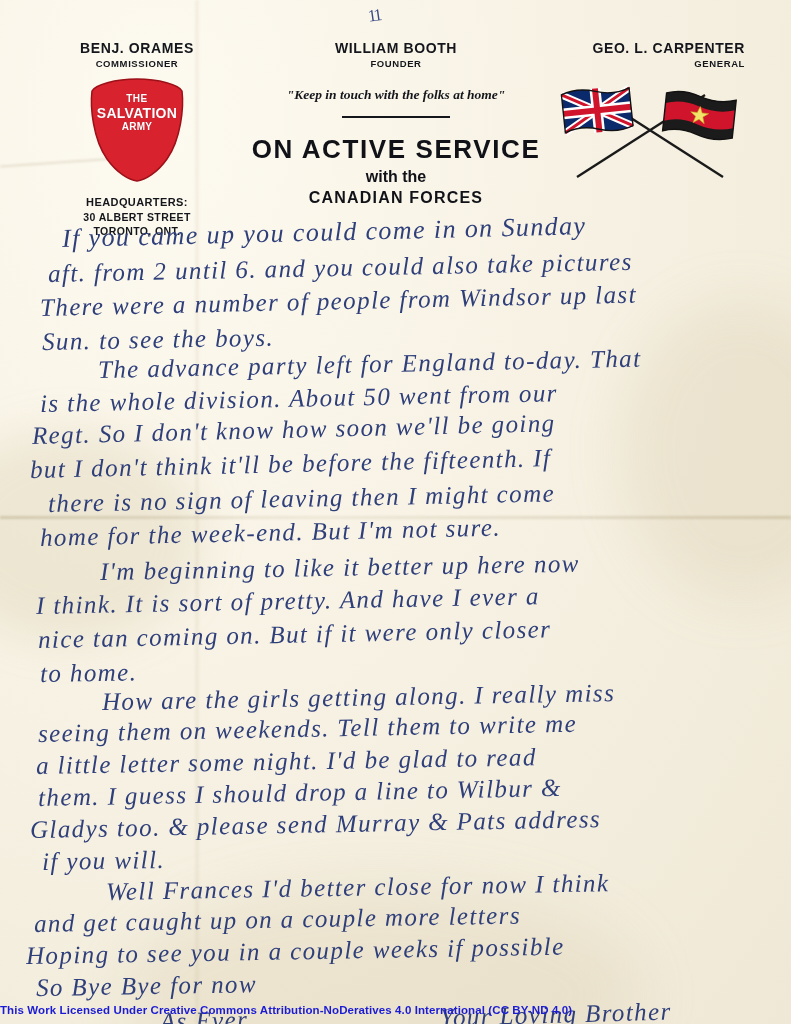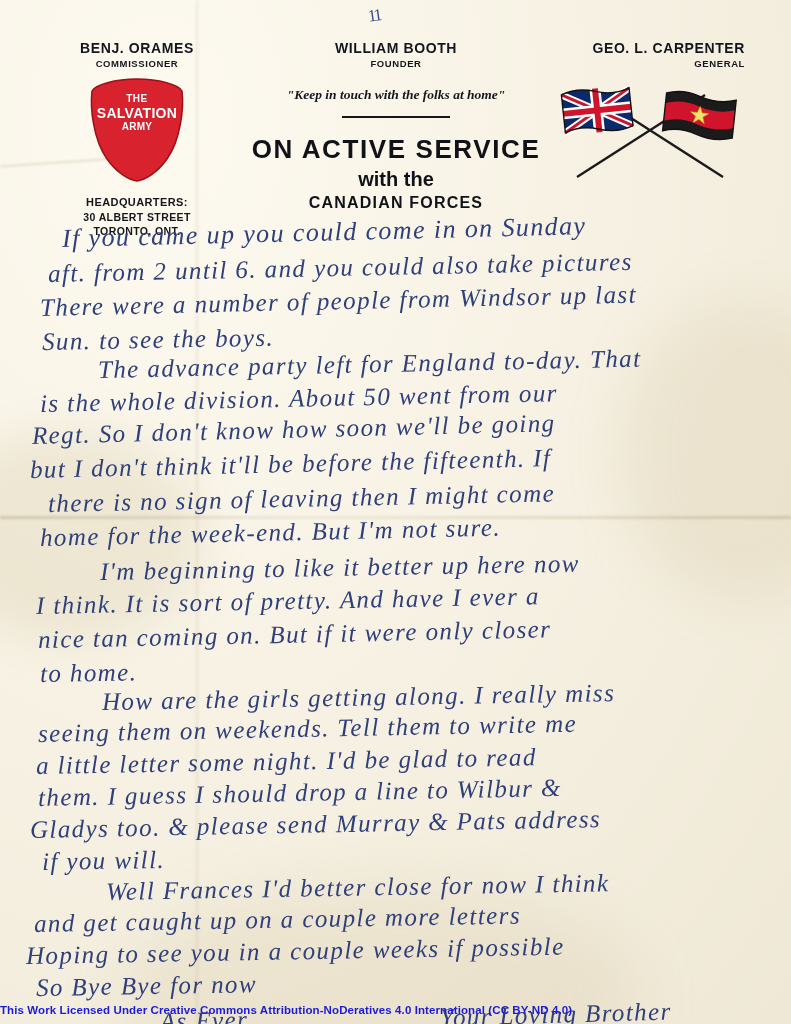--- a/index.html
+++ b/index.html
@@ -107,21 +107,21 @@
   }
   .title-main {
     margin-top: 16px;
     font-size: 26px;
     font-weight: bold;
     letter-spacing: 1.6px;
     color: #101218;
   }
   .title-with {
     margin-top: 3px;
-    font-size: 20px;
+    font-size: 16px;
     font-weight: bold;
     color: #101218;
   }
   .title-sub {
     margin-top: 3px;
     font-size: 16px;
     font-weight: bold;
     letter-spacing: 1.2px;
     color: #101218;
   }

